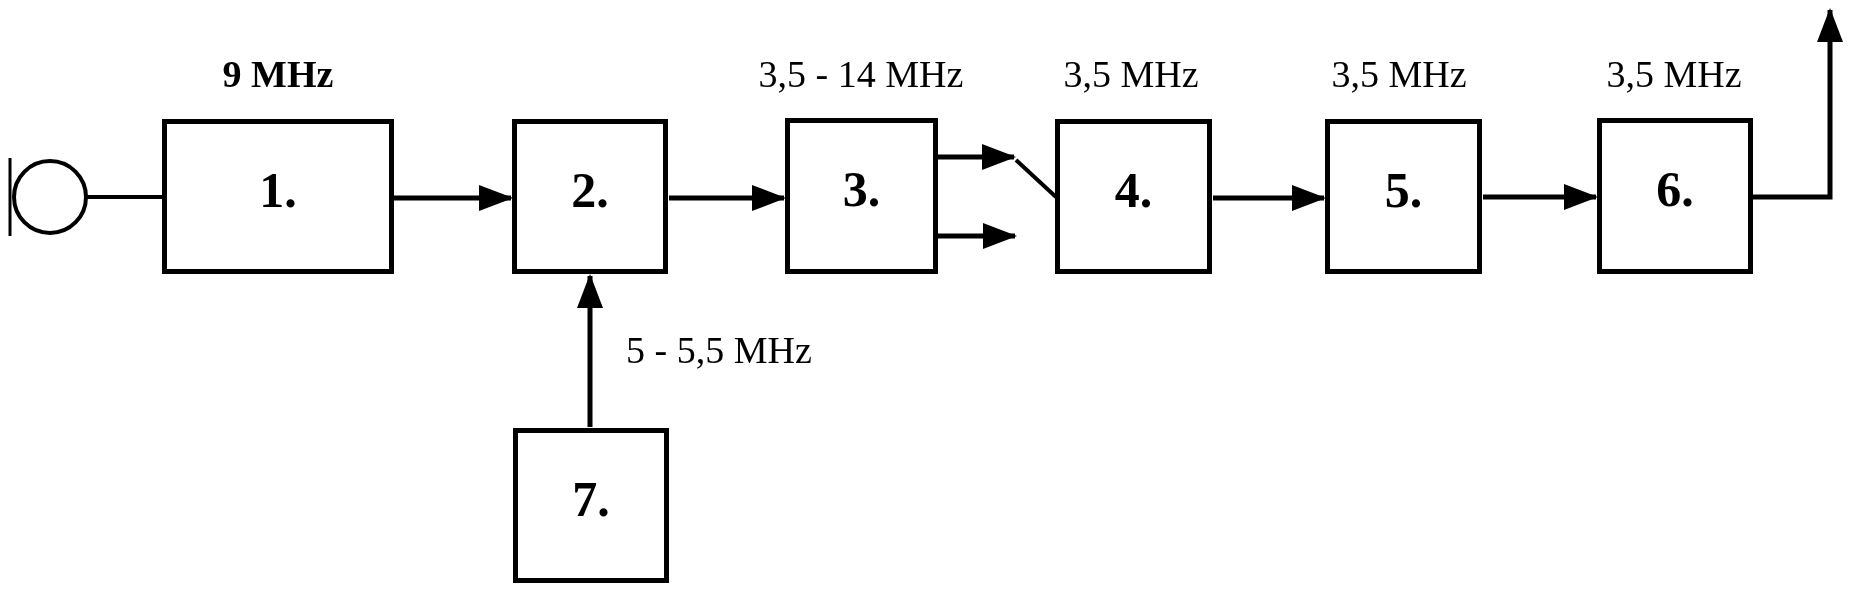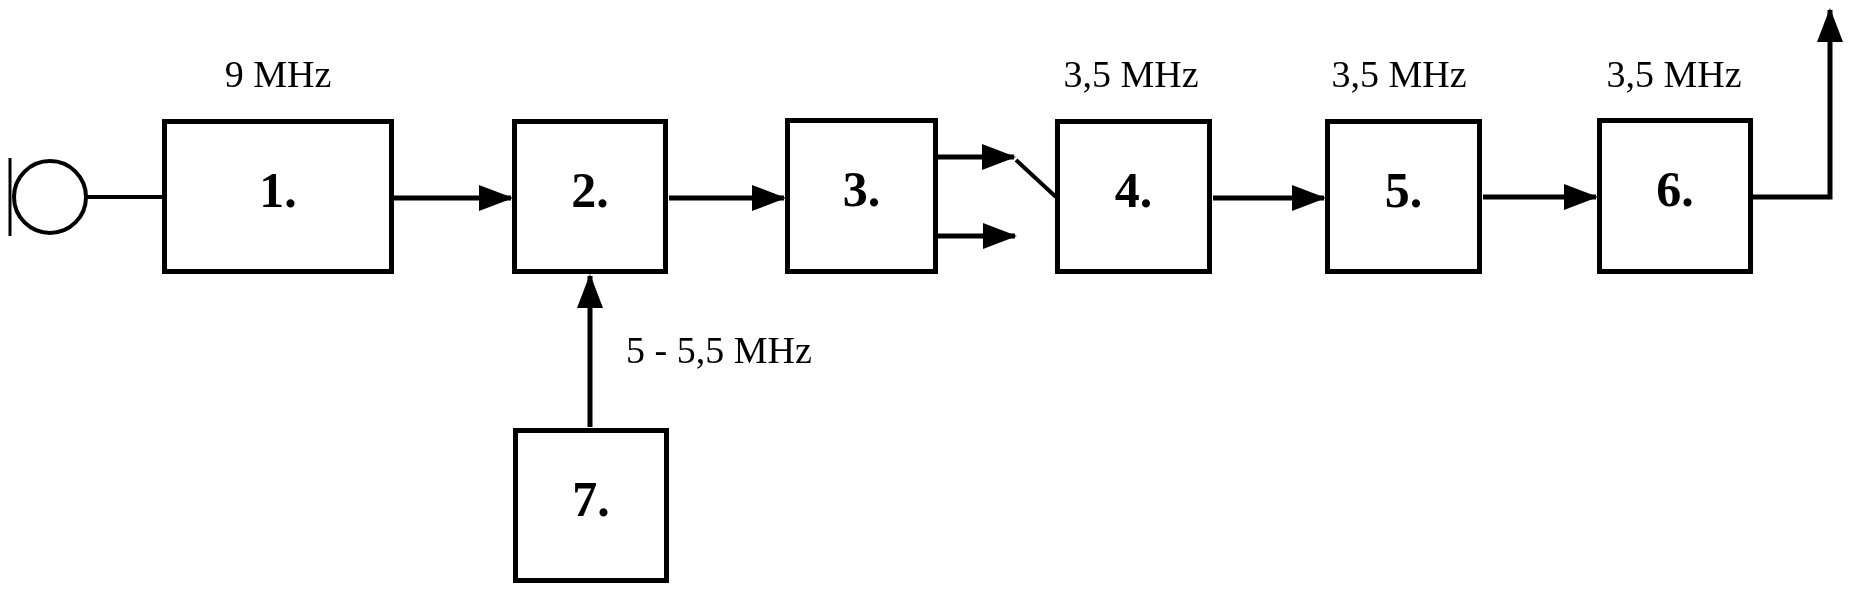--- a/index.html
+++ b/index.html
@@ -44,21 +44,21 @@
   .block-6 { left: 1597px; top: 118px; width: 156px; height: 156px; }
   .block-7 { left: 513px; top: 428px; width: 156px; height: 155px; }
   .freq-label {
     position: absolute;
     top: 54px;
     transform: translateX(-50%);
     font-size: 38px;
     line-height: 1.1;
     white-space: nowrap;
   }
-  .freq-1 { left: 278px; }
+  .freq-1 { left: 278px; font-weight: bold; }
   .freq-3 { left: 861px; }
   .freq-4 { left: 1131px; }
   .freq-5 { left: 1399px; }
   .freq-6 { left: 1674px; }
   .osc-label {
     position: absolute;
     left: 626px;
     top: 330px;
     font-size: 38px;
     line-height: 1.1;
@@ -111,19 +111,20 @@
     <span>5.</span>
   </div>
   <div class="block block-6">
     <span>6.</span>
   </div>
   <div class="block block-7">
     <span>7.</span>
   </div>
 
   <div class="freq-label freq-1">9 MHz</div>
+  <div class="freq-label freq-3">3,5 - 14 MHz</div>
   <div class="freq-label freq-4">3,5 MHz</div>
   <div class="freq-label freq-5">3,5 MHz</div>
   <div class="freq-label freq-6">3,5 MHz</div>
 
   <div class="osc-label">5 - 5,5 MHz</div>
 
 </div>
 
 </body></html>

